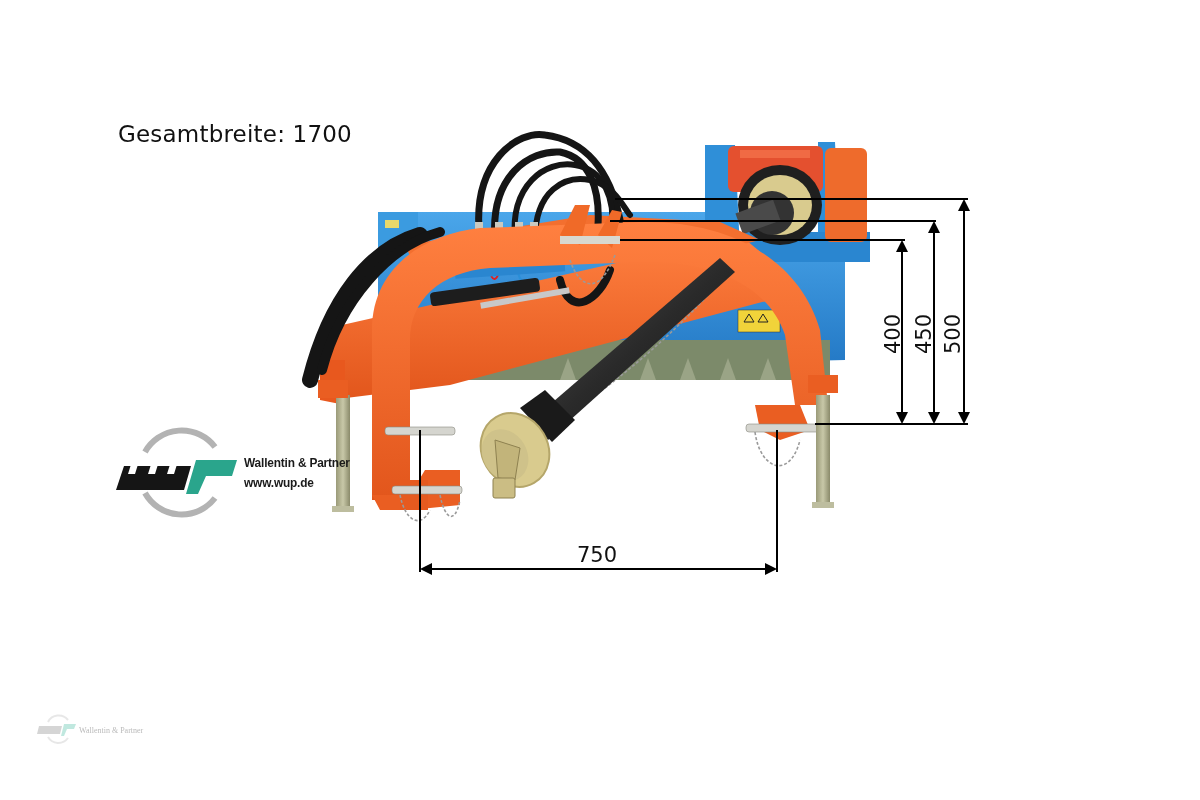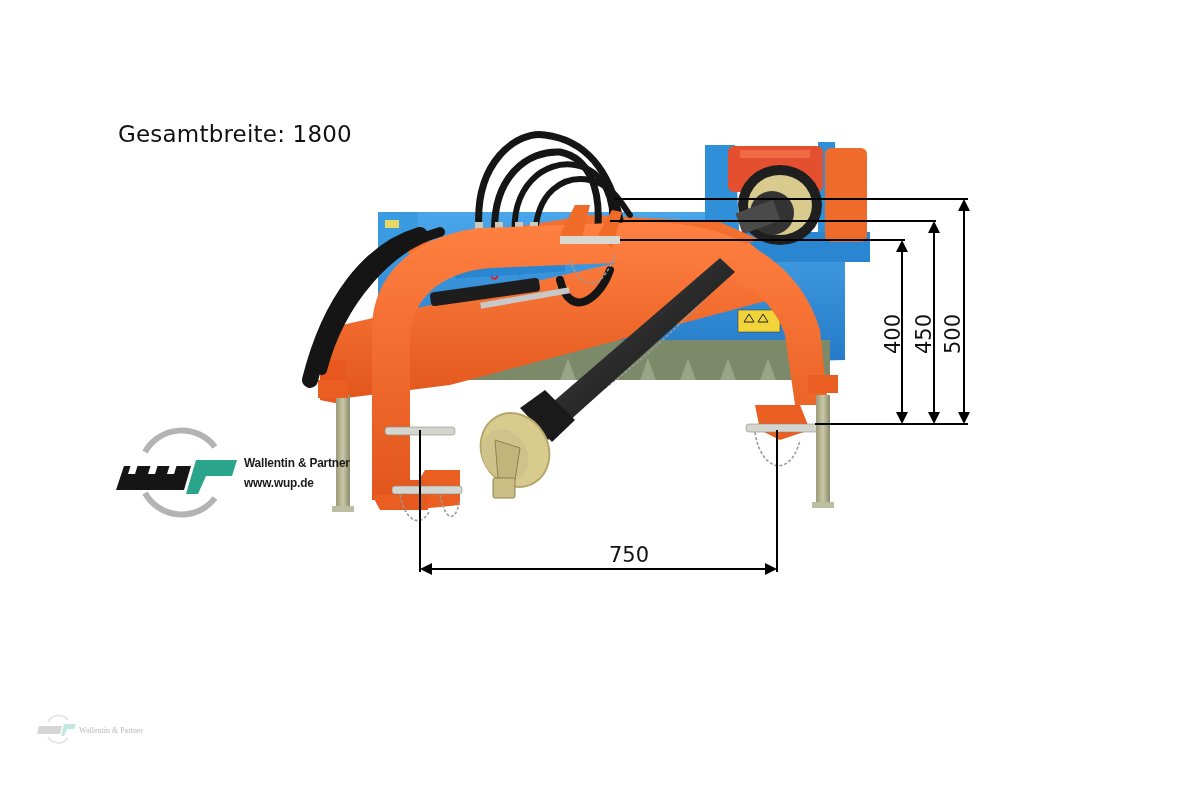--- a/index.html
+++ b/index.html
@@ -185,23 +185,23 @@
   </g>
 
   <g opacity="0.35">
     <path d="M48 722 A12 12 0 0 1 68 720" fill="none" stroke="#bbb" stroke-width="2"></path>
     <path d="M48 737 A12 12 0 0 0 68 738" fill="none" stroke="#bbb" stroke-width="2"></path>
     <path d="M39 726 L62 726 L60 734 L37 734 Z" fill="#888"></path>
     <path d="M64 724 L76 724 L74 729 L67 729 L64 736 L61 736 Z" fill="#4ec0a6"></path>
   </g>
 </svg>
 
-<div class="abs title">Gesamtbreite: 1800</div>
-
-<div class="abs dim-label" style="left:577px; top:543px;margin-left:32px;">750</div>
+<div class="abs title">Gesamtbreite: 1700</div>
+
+<div class="abs dim-label" style="left:577px; top:543px;">750</div>
 
 <div class="abs dim-label dim-v" style="left:871px; top:322px; width:44px; text-align:center;">400</div>
 <div class="abs dim-label dim-v" style="left:902px; top:322px; width:44px; text-align:center;">450</div>
 <div class="abs dim-label dim-v" style="left:931px; top:322px; width:44px; text-align:center;">500</div>
 
 <div class="abs logo-text" style="left:244px; top:453px;">Wallentin &amp; Partner</div>
 <div class="abs logo-text" style="left:244px; top:473px;">www.wup.de</div>
 
 <div class="abs wm-text" style="left:79px; top:726px; opacity:0.8;">Wallentin &amp; Partner</div>
 

